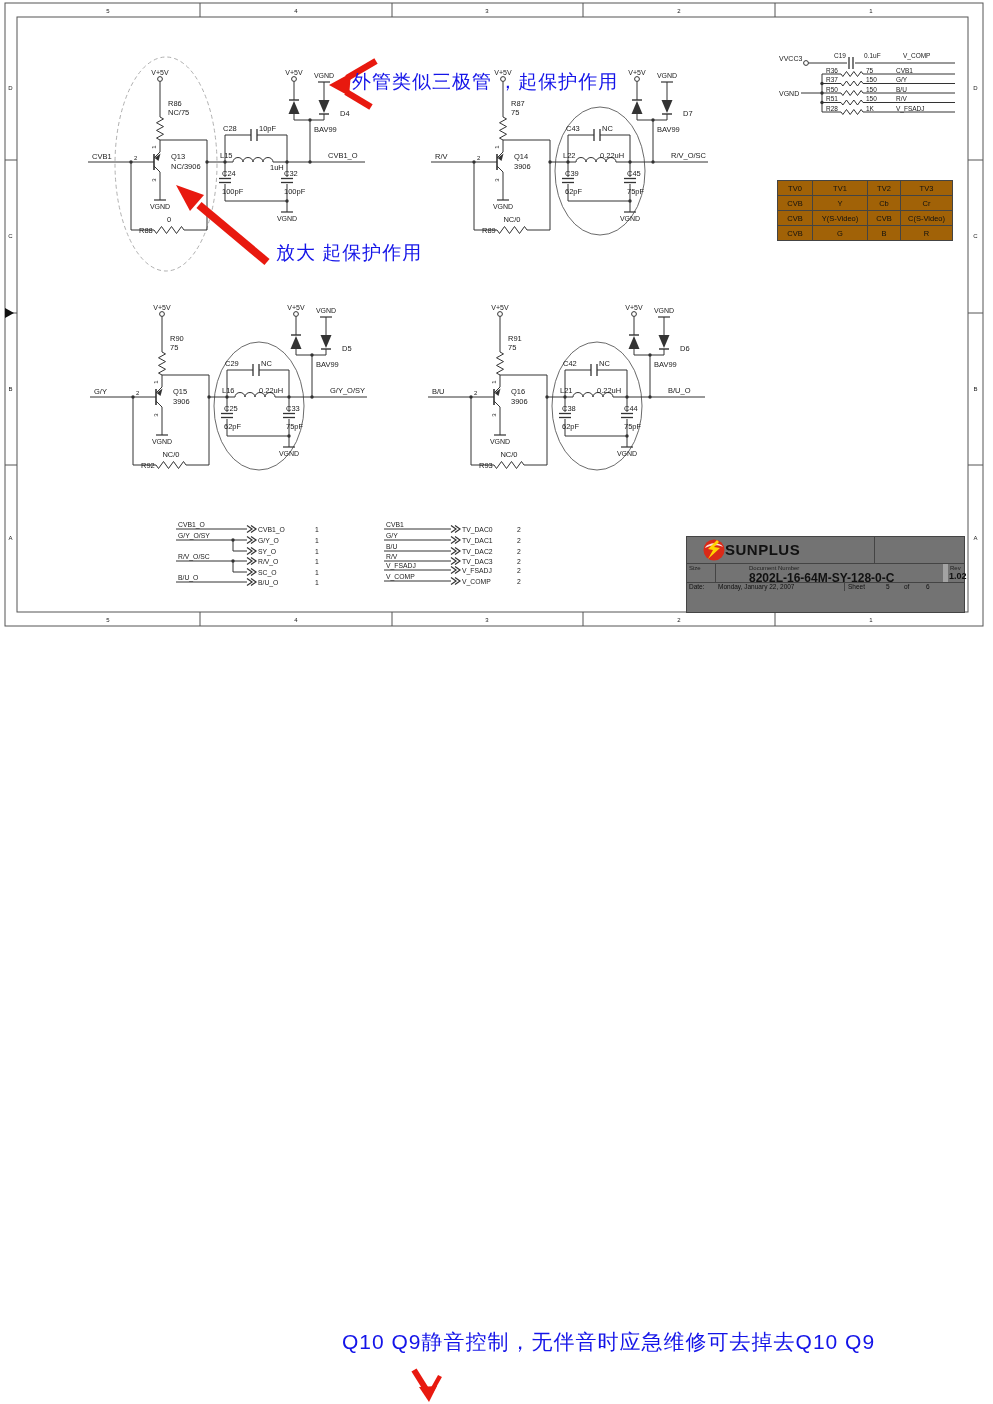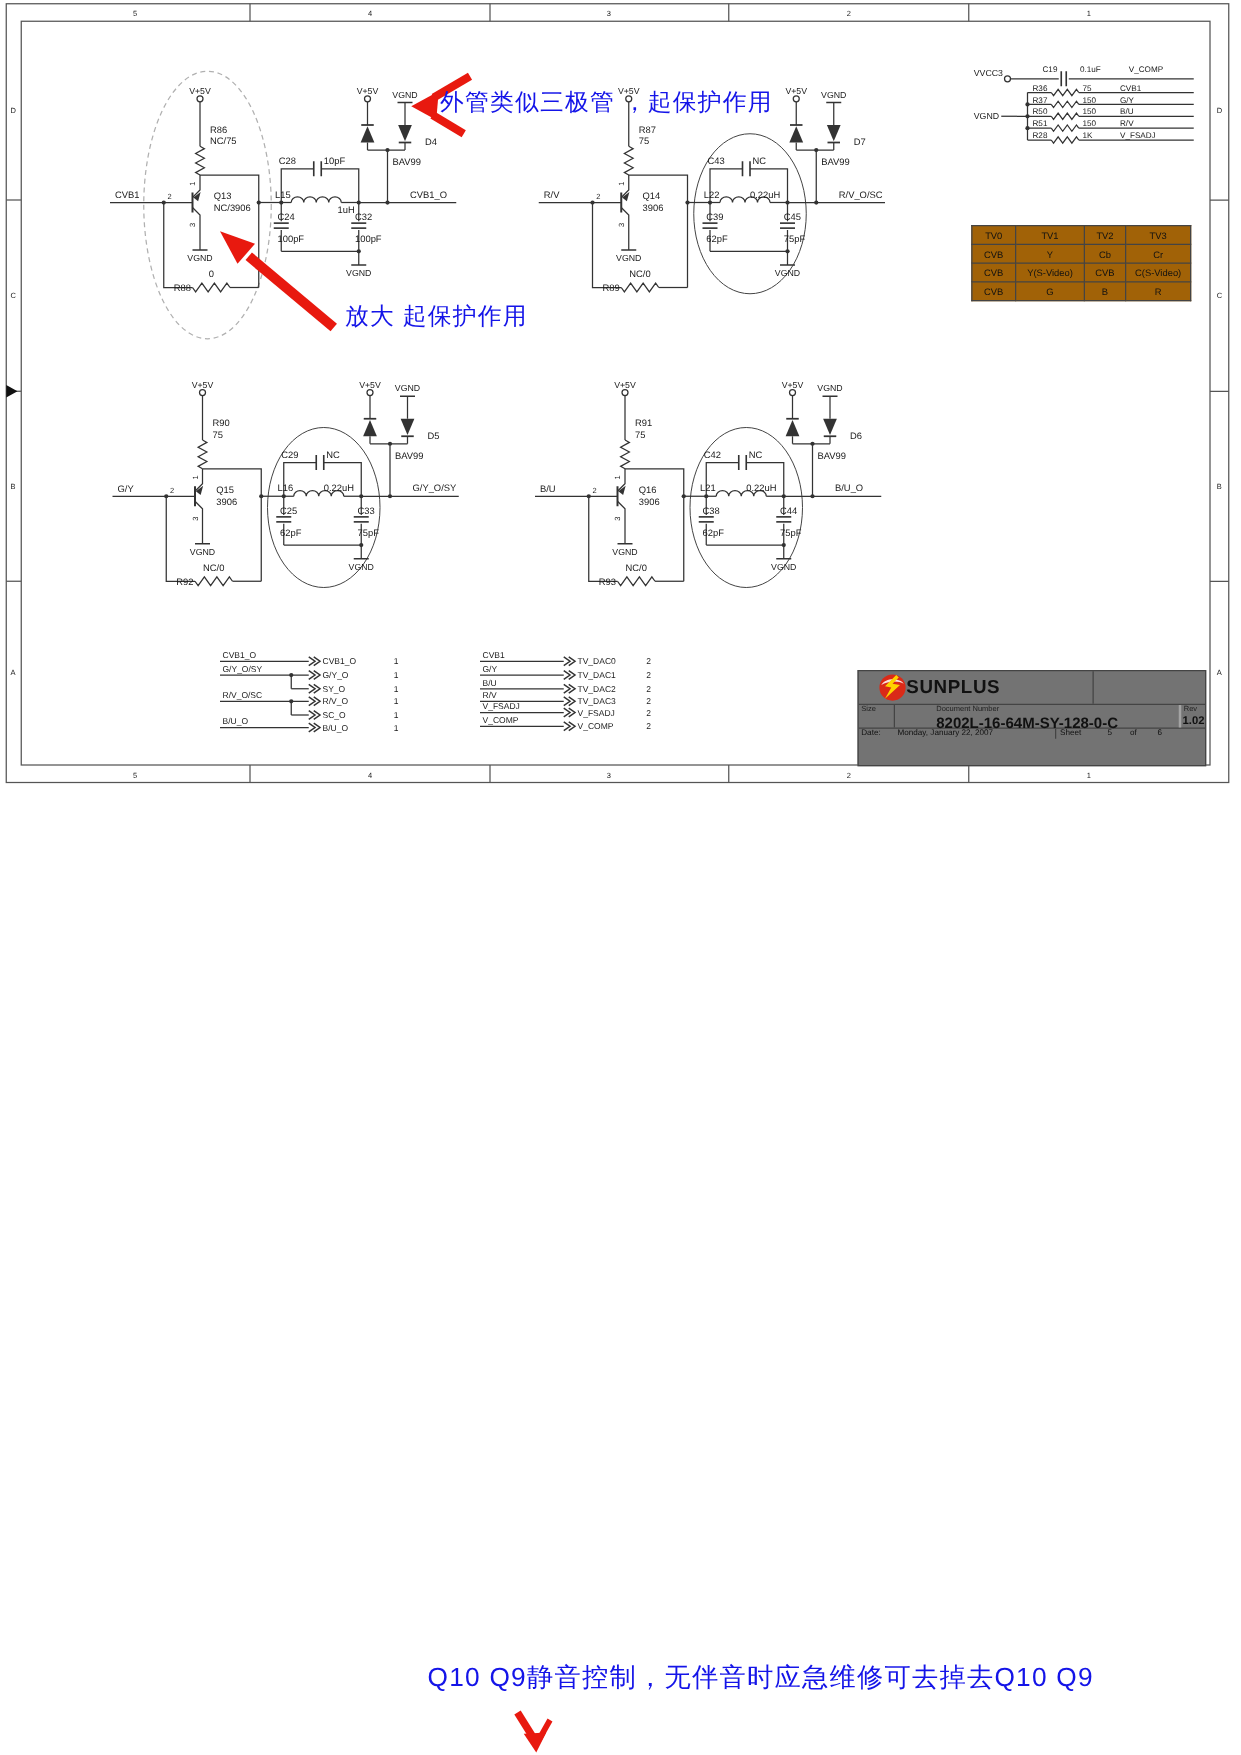--- a/index.html
+++ b/index.html
@@ -22,21 +22,21 @@
      border-right:1px solid #444;box-sizing:border-box;}
   .logo-text{position:absolute;left:38px;top:4px;font-size:15px;font-weight:bold;
      letter-spacing:0.5px;color:#111;}
   .tb-row2{height:22px;}
   .tiny{position:absolute;left:2px;top:1px;font-size:6px;color:#222;}
   .tb-title{position:absolute;left:17px;top:7px;font-size:12.5px;font-weight:bold;}
   .tb-row3{height:19px;}
   .tb-size{position:absolute;left:0;top:0;width:29px;height:18px;border-right:1px solid #444;box-sizing:border-box;}
   .tb-doc{position:absolute;left:16px;top:0;width:228px;height:18px;box-sizing:border-box;margin-left:44px;}
   .tb-docnum{position:absolute;left:2px;top:7px;font-size:12px;font-weight:bold;white-space:nowrap;}
-  .tb-rev{position:absolute;right:0;top:0;width:21px;height:18px;border-left:2px solid #a3a3a3;box-sizing:border-box;}
+  .tb-rev{position:absolute;right:0;top:0;width:21px;height:18px;border-left:5px solid #a3a3a3;box-sizing:border-box;}
   .tb-revnum{position:absolute;left:1px;top:7px;font-size:9px;font-weight:bold;}
   .tb-row4{height:8px;border-bottom:none;font-size:6.5px;}
   .tb-date-label{position:absolute;left:2px;top:0;}
   .tb-date{position:absolute;left:31px;top:0;}
   .tb-sheet-cell{position:absolute;left:157px;top:0;width:120px;height:8px;border-left:1px solid #444;}
   .tb-sheet-label{position:absolute;left:3px;top:0;}
   .tb-sheet-num{position:absolute;left:41px;top:0;}
   .tb-of{position:absolute;left:59px;top:0;}
   .tb-total{position:absolute;left:81px;top:0;}
 </style>

